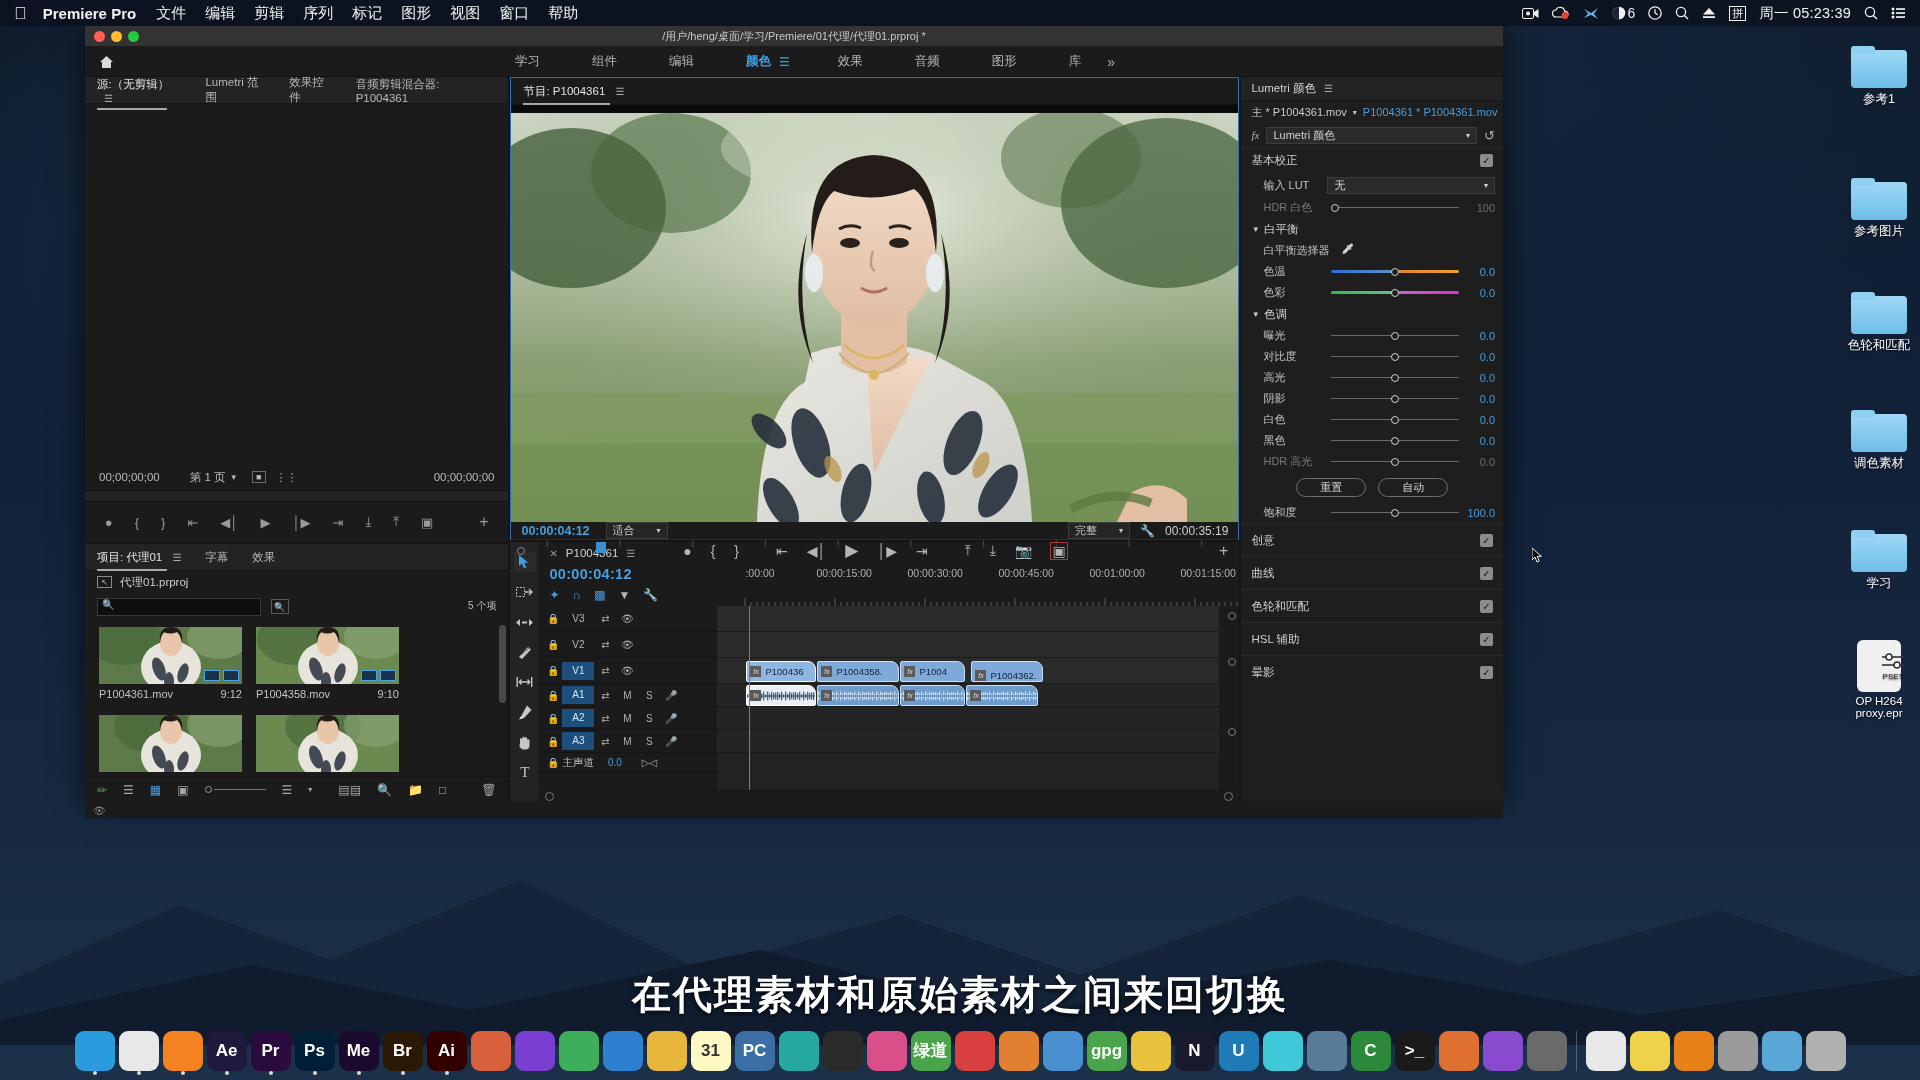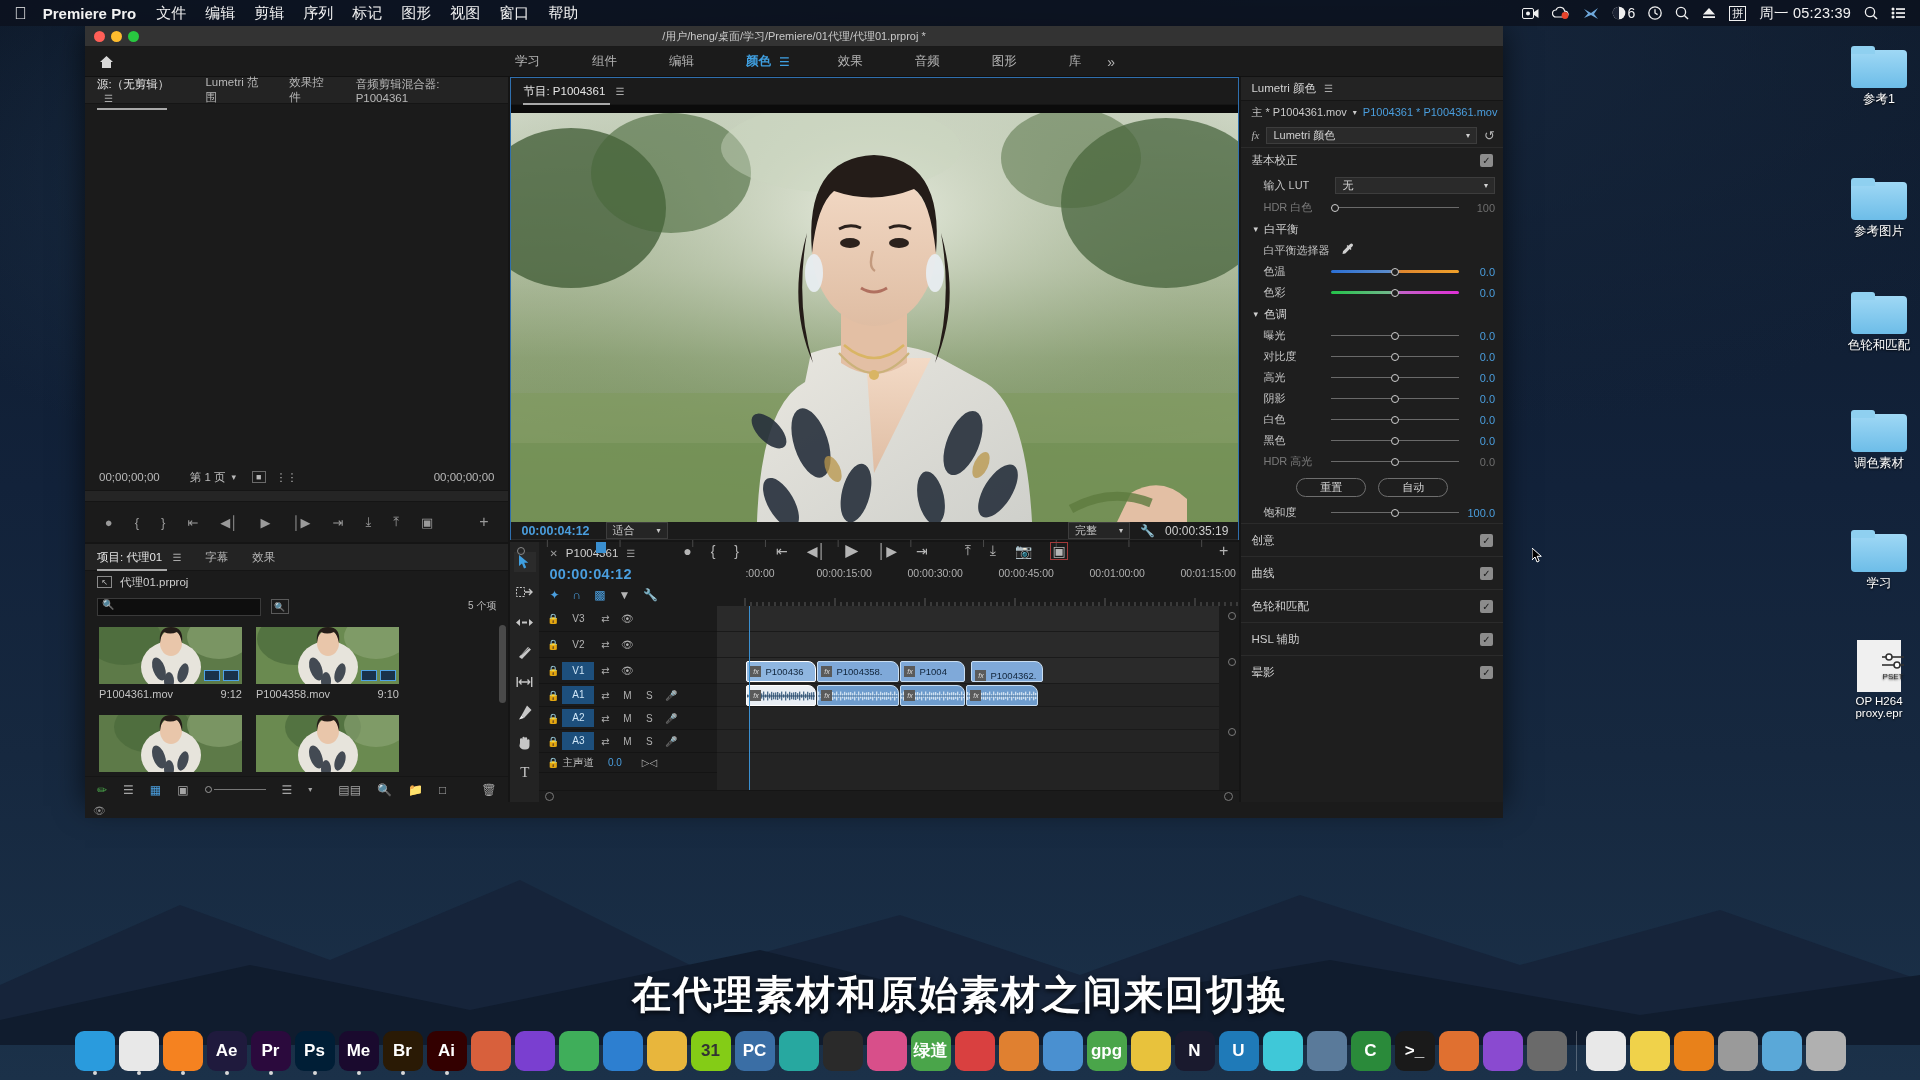--- a/index.html
+++ b/index.html
@@ -30,21 +30,21 @@
   #menubar .right{margin-left:auto;display:flex;align-items:center;gap:13px;padding-right:14px;}
   #menubar .right .ic{display:flex;align-items:center;font-size:14px;}
   .clockTxt{font-size:14.5px;letter-spacing:.2px;}
   
   .deskicon{position:absolute;width:82px;text-align:center;color:#fff;font-size:12.5px;
     text-shadow:0 1px 2px rgba(0,0,0,.9);z-index:5;}
   .folder{width:56px;height:42px;margin:0 auto 3px;position:relative;}
   .folder:before{content:"";position:absolute;left:0;top:4px;width:56px;height:38px;border-radius:3px 4px 4px 4px;
     background:linear-gradient(#9fd8f5,#6dbde8);}
   .folder:after{content:"";position:absolute;left:0;top:0;width:24px;height:8px;border-radius:3px 3px 0 0;background:#8fd0f0;}
-  .eprfile{width:44px;height:52px;margin:0 auto 3px;background:#f0f0f0;border-radius:0;
+  .eprfile{width:44px;height:52px;margin:0 auto 3px;background:#f0f0f0;border-radius:6px;
     display:flex;flex-direction:column;align-items:center;justify-content:center;color:#333;padding-left:28px;}
   
   #app{
     position:absolute;left:85px;top:26px;width:1418px;height:776px;
     background:#1e1e1e;z-index:20;box-shadow:0 4px 28px rgba(0,0,0,.65);
     display:flex;flex-direction:column;
   }
   #titlebar{height:21px;background:#333333;display:flex;align-items:center;position:relative;flex:none;
     border-bottom:1px solid #1a1a1a;}
   .traffic{display:flex;gap:6px;padding-left:9px;}
@@ -153,21 +153,21 @@
   .row .lbl{width:68px;flex:none;}
   .row.dim .lbl{color:#7a7a7a;}
   .slider{flex:1;position:relative;height:12px;display:flex;align-items:center;}
   .strack{position:absolute;left:0;right:0;height:1px;background:#6a6a6a;}
   .strack.warm{height:3px;background:linear-gradient(90deg,#2b6fd4,#5b8ccc 45%,#e0872f 55%,#f0a02a);border-radius:2px;}
   .strack.tint{height:3px;background:linear-gradient(90deg,#24c24a,#6fb98a 45%,#c461c9 55%,#e02fd5);border-radius:2px;}
   .knob{position:absolute;width:8px;height:8px;border:1.5px solid #cfcfcf;border-radius:50%;background:#1e1e1e;}
   .val{width:36px;text-align:right;color:#4a9ede;font-size:11px;flex:none;}
   .val.dim{color:#6e6e6e;}
   .subHdr{height:22px;display:flex;align-items:center;gap:6px;padding-left:12px;color:#cfcfcf;font-size:11.5px;}
-  .lutRow{height:24px;display:flex;align-items:center;padding:0 8px 0 22px;gap:16px;}
+  .lutRow{height:24px;display:flex;align-items:center;padding:0 8px 0 22px;gap:8px;}
   .lutRow .lbl{color:#c4c4c4;font-size:11px;width:56px;}
   .lutsel{flex:1;height:17px;background:#2a2a2a;border:1px solid #3d3d3d;color:#d4d4d4;font-size:11px;
     display:flex;align-items:center;justify-content:space-between;padding:0 6px;}
   .btnRow{height:30px;display:flex;align-items:center;justify-content:center;gap:12px;}
   .pillBtn{width:70px;height:19px;border:1px solid #6e6e6e;border-radius:10px;color:#d4d4d4;font-size:11px;
     display:flex;align-items:center;justify-content:center;}
   
   #scopeStrip{width:20px;background:#1b1b1b;flex:none;position:relative;}
   
   #subtitle{position:absolute;left:0;right:0;bottom:58px;text-align:center;color:#fff;font-size:39px;
@@ -1352,21 +1352,21 @@
     <span class="dkic run" style="background: rgb(43, 10, 61);">Pr</span>
     <span class="dkic run" style="background: rgb(0, 30, 54);">Ps</span>
     <span class="dkic run" style="background: rgb(26, 10, 46);">Me</span>
     <span class="dkic run" style="background: rgb(42, 26, 5);">Br</span>
     <span class="dkic run" style="background: rgb(51, 0, 0);">Ai</span>
     <span class="dkic" style="background: rgb(216, 96, 60);"></span>
     <span class="dkic" style="background: rgb(122, 63, 208);"></span>
     <span class="dkic" style="background: rgb(63, 174, 90);"></span>
     <span class="dkic" style="background: rgb(45, 127, 208);"></span>
     <span class="dkic" style="background: rgb(232, 182, 60);"></span>
-    <span class="dkic" style="background: #84cc16; color: rgb(51, 51, 51);">31</span>
+    <span class="dkic" style="background: #fef9c3; color: rgb(51, 51, 51);">31</span>
     <span class="dkic" style="background: rgb(58, 110, 165);">PC</span>
     <span class="dkic" style="background: rgb(39, 168, 160);"></span>
     <span class="dkic" style="background: rgb(42, 42, 42);"></span>
     <span class="dkic" style="background: rgb(216, 79, 138);"></span>
     <span class="dkic" style="background: rgb(74, 165, 74);">绿道</span>
     <span class="dkic" style="background: rgb(217, 64, 64);"></span>
     <span class="dkic" style="background: rgb(224, 128, 48);"></span>
     <span class="dkic" style="background: rgb(74, 144, 208);"></span>
     <span class="dkic" style="background: rgb(74, 165, 74);">gpg</span>
     <span class="dkic" style="background: rgb(232, 194, 60);"></span>

